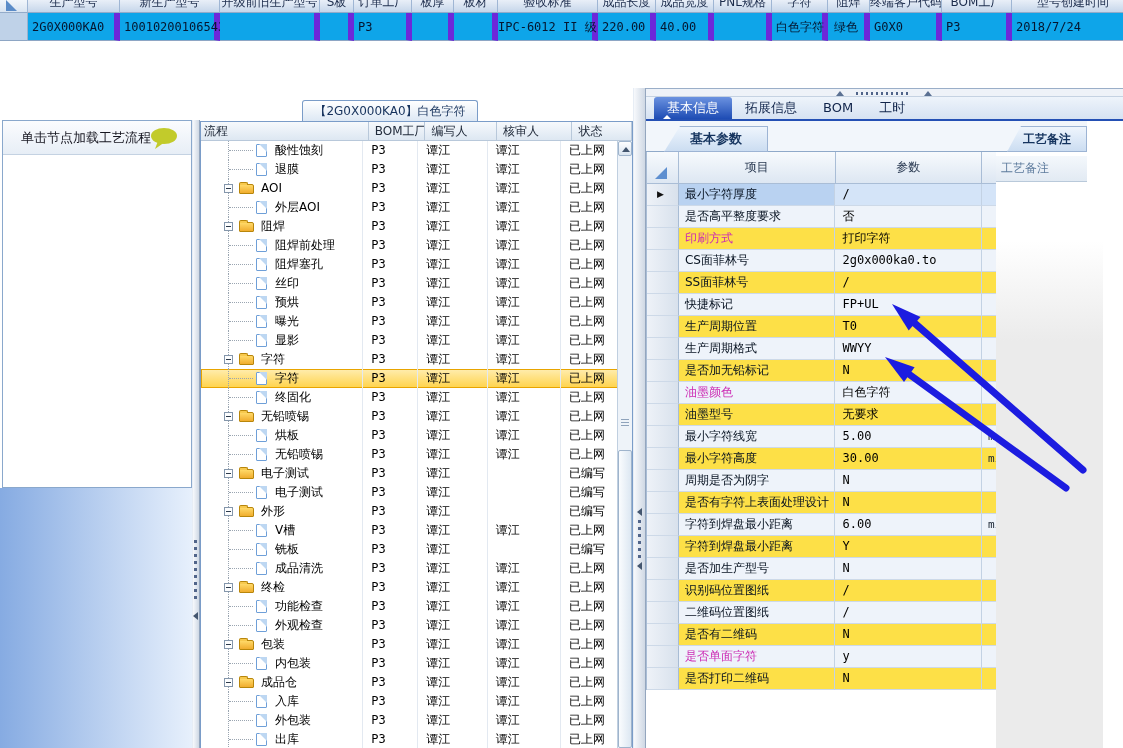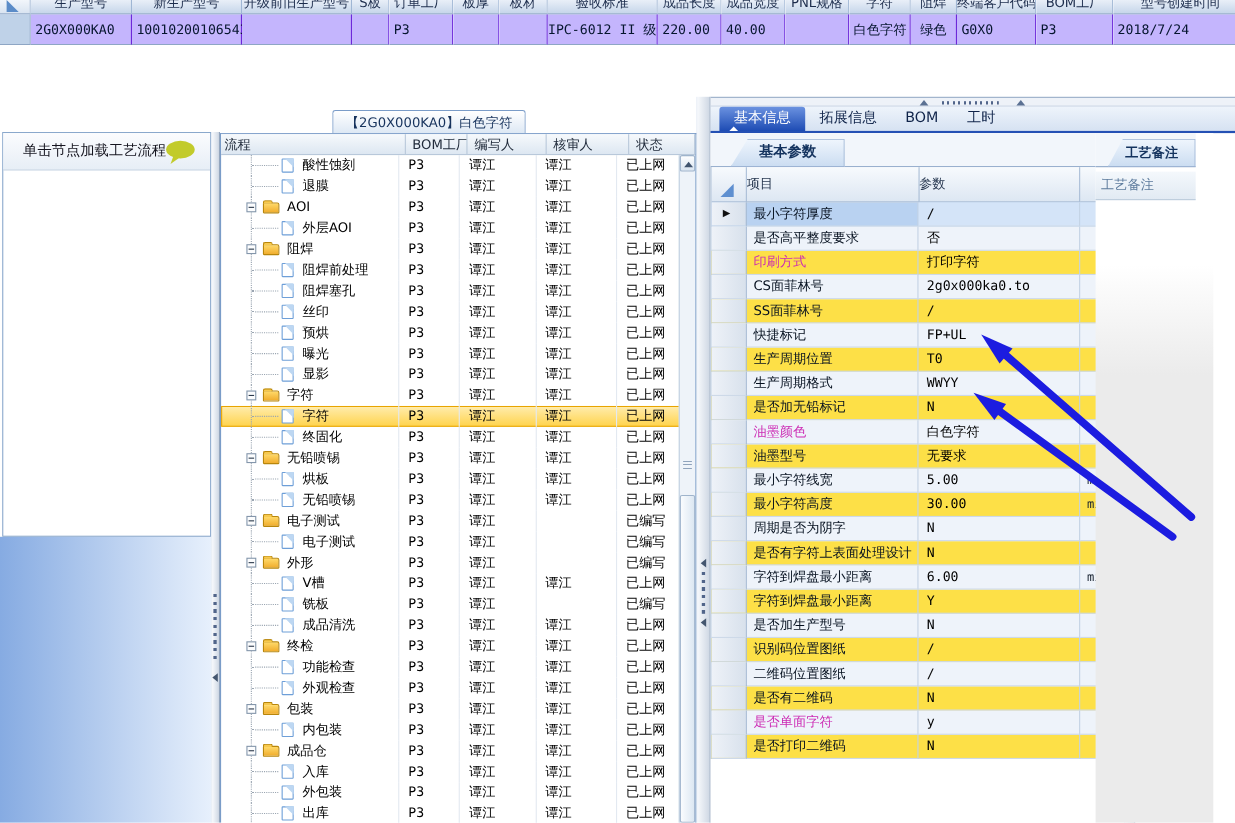--- a/index.html
+++ b/index.html
@@ -10,21 +10,21 @@
   #toolbar{position:absolute;left:0;top:0;width:1123px;display:flex}
   .tb-col{flex:0 0 auto;display:flex;flex-direction:column;overflow:hidden}
   .tb-col:nth-child(1){width:28px}.tb-col:nth-child(2){width:92px}.tb-col:nth-child(3){width:100px}
   .tb-col:nth-child(4){width:100px}.tb-col:nth-child(5){width:34px}.tb-col:nth-child(6){width:58px}
   .tb-col:nth-child(7){width:42px}.tb-col:nth-child(8){width:44px}.tb-col:nth-child(9){width:100px}
   .tb-col:nth-child(10){width:58px}.tb-col:nth-child(11){width:58px}.tb-col:nth-child(12){width:58px}
   .tb-col:nth-child(13){width:56px}.tb-col:nth-child(14){width:42px}.tb-col:nth-child(15){width:72px}
   .tb-col:nth-child(16){width:70px}.tb-col:nth-child(17){width:123px}
   .tb-h{height:13px;overflow:hidden;background:linear-gradient(#e9eff8,#c6d6ea);border-right:1px solid #9fb6d4;border-bottom:1px solid #93abc9;position:relative}
   .tb-h span{display:block;margin-top:-8px;line-height:20px;text-align:center;color:#1c2c4c;white-space:nowrap;font-size:12px}
-  .tb-v{height:28px;line-height:28px;background:#c4b5fd;border-right:1px solid #6d28d9;border-bottom:1px solid #8ea6c4;padding-left:4px;white-space:nowrap;font-family:"DejaVu Sans Mono","DejaVu Sans",monospace;font-size:12px;color:#05152e}
+  .tb-v{height:28px;line-height:28px;background:#0ea5e9;border-right:6px solid #6d28d9;border-bottom:1px solid #8ea6c4;padding-left:4px;white-space:nowrap;font-family:"DejaVu Sans Mono","DejaVu Sans",monospace;font-size:12px;color:#05152e}
   .tb-col:nth-child(9) .tb-v,.tb-col:nth-child(14) .tb-v{text-align:center;padding-left:0}
   .tb-col.selcol .tb-h{background:linear-gradient(#f2f6fb,#d9e4f1)}
   .tb-col.selcol .tb-h::after{content:"";position:absolute;left:6px;bottom:1px;width:0;height:0;border-bottom:11px solid #5b8cc8;border-right:11px solid transparent}
   .tb-col.selcol .tb-v{background:#bfd2e8;border-right:1px solid #9cb2cc}
 
   
   #left-grad{position:absolute;left:0;top:488px;width:192px;height:260px;background:linear-gradient(90deg,#86abe2,#e7f0fc)}
   #left-box{position:absolute;left:2px;top:120px;width:190px;height:368px;background:#fff;border:1px solid #8aa8cc}
   #left-head{height:34px;background:linear-gradient(#fbfcfe,#e7eef6);border-bottom:1px solid #c4d2e2;line-height:33px;padding-left:18px;font-size:13px;color:#15151f;position:relative;white-space:nowrap;overflow:hidden}
   #left-head svg{position:absolute;right:12px;top:6px}
@@ -83,21 +83,21 @@
   .rtab{height:22px;line-height:22px;padding:0 13px;font-size:13px;color:#10244a;position:relative;white-space:nowrap}
   .rtab.active{background:linear-gradient(#6b92e0,#1e4cb4);color:#fff;font-weight:normal;border-radius:3px 3px 0 0}
   .rtab.active::after{content:"";position:absolute;left:9px;bottom:0;border:4px solid transparent;border-bottom:4px solid #fff}
   #rp-bg{position:absolute;left:646px;top:121px;width:376px;height:627px;background:#fff}
   #subtab-row{position:absolute;left:646px;top:121px;width:376px;height:31px;background:#f2f6fb;border-bottom:1px solid #8fa9c9}
   #subtab{position:absolute;left:18px;top:5px;width:104px;height:26px;background:linear-gradient(#f0f6fd,#cadcf1);clip-path:polygon(16px 0,100% 0,100% 100%,0 100%);box-shadow:inset 0 0 0 1px #9db4d4;font-weight:bold;font-size:13px;color:#14335e;text-align:center;line-height:26px;white-space:nowrap;overflow:hidden}
 
   
   #pgrid{position:absolute;left:646px;top:152px;width:376px;border-left:1px solid #a9bdd6}
   #pgrid-head{display:flex;height:32px;background:linear-gradient(#f7fafd,#dce6f2)}
-  #pgrid-head .gh{border-right:1px solid #a9bdd6;border-bottom:1px solid #a9bdd6;text-align:left;line-height:31px;color:#2a3a52;overflow:hidden}
+  #pgrid-head .gh{border-right:1px solid #a9bdd6;border-bottom:1px solid #a9bdd6;text-align:center;line-height:31px;color:#2a3a52;overflow:hidden}
   .gw-sel{width:32px}.gw-label{width:157px}.gw-value{width:147px}.gw-unit{width:40px}
   #pgrid-head .gw-sel{position:relative}
   #pgrid-head .gw-sel::after{content:"";position:absolute;left:8px;bottom:4px;width:0;height:0;border-bottom:12px solid #5e8fd0;border-left:12px solid transparent}
   .prow{display:flex;height:22px;background:#fde047}
   .prow:nth-child(even){background:#eef3fa}
   .prow>div{border-right:1px solid #c3d2e4;border-bottom:1px solid #cdd9e8;line-height:21px;overflow:hidden;white-space:nowrap}
   .psel{width:32px;background:linear-gradient(90deg,#eef2f8,#d8e1ec);border-right:1px solid #a8bcd4 !important;position:relative}
   .cur-arrow{display:none;position:absolute;left:10px;top:0;font-size:9px;color:#111;line-height:21px}
   .prow.current .cur-arrow{display:block}
   .plabel{width:157px;padding-left:6px;color:#05101f}

